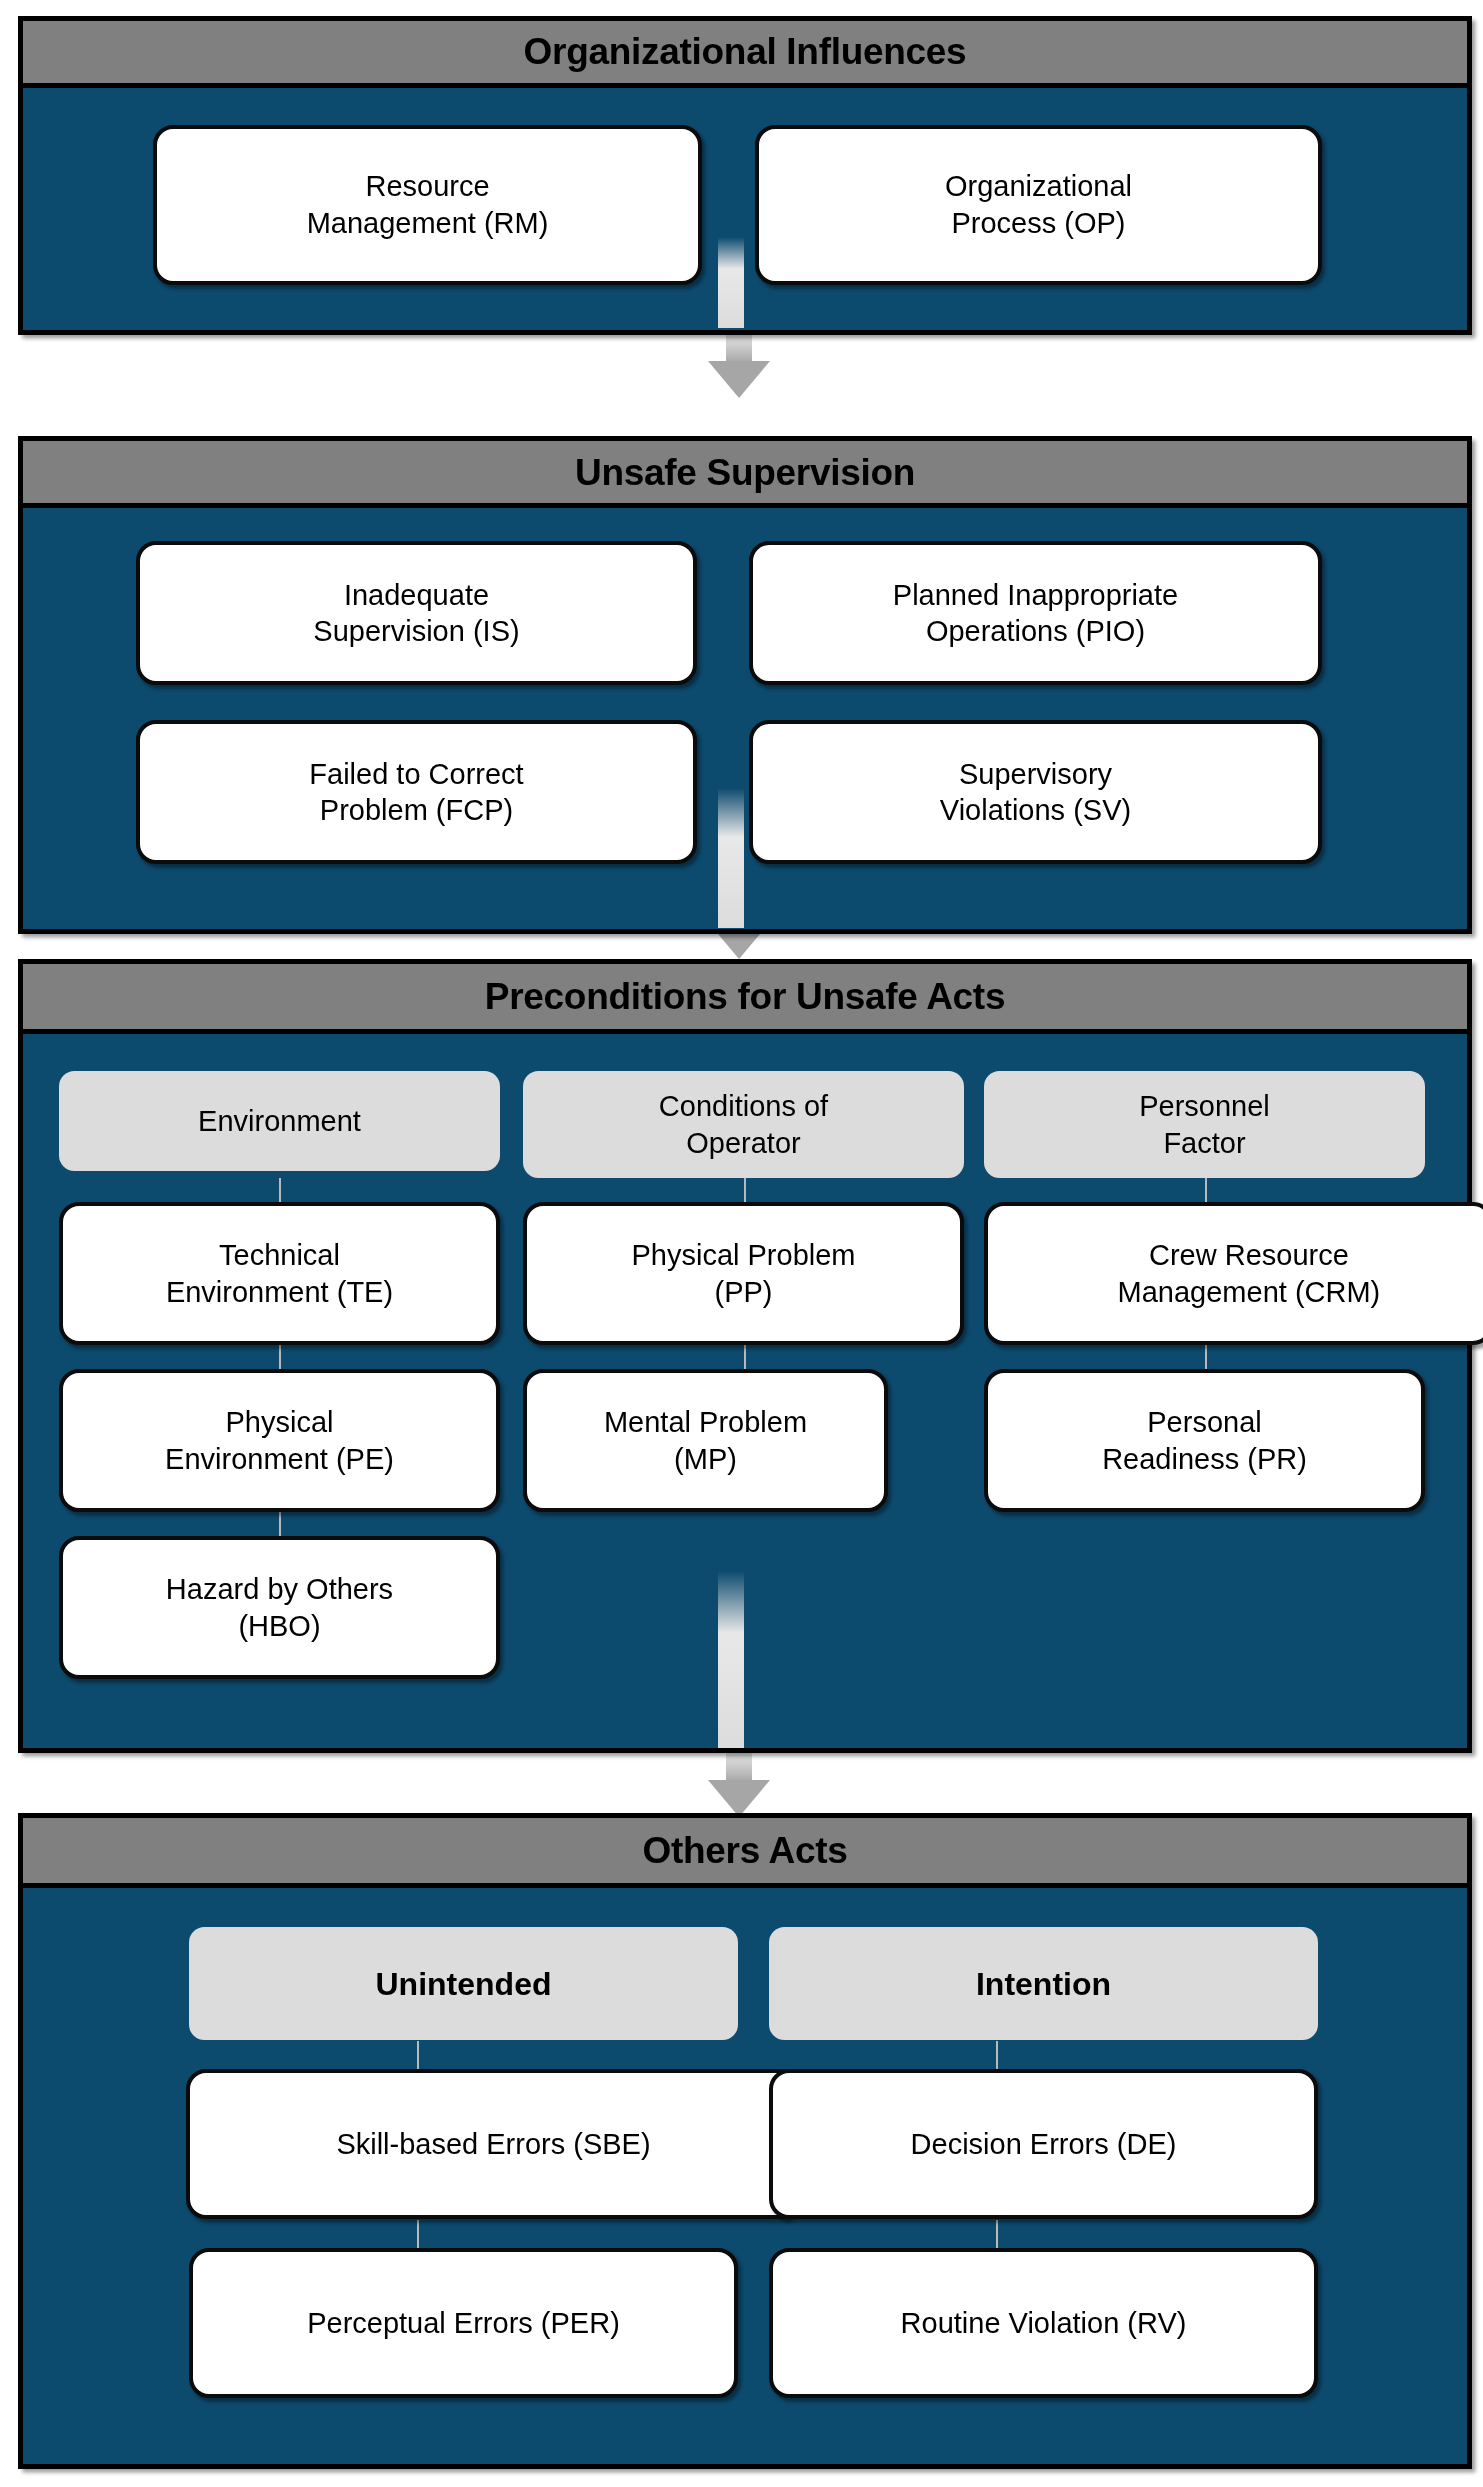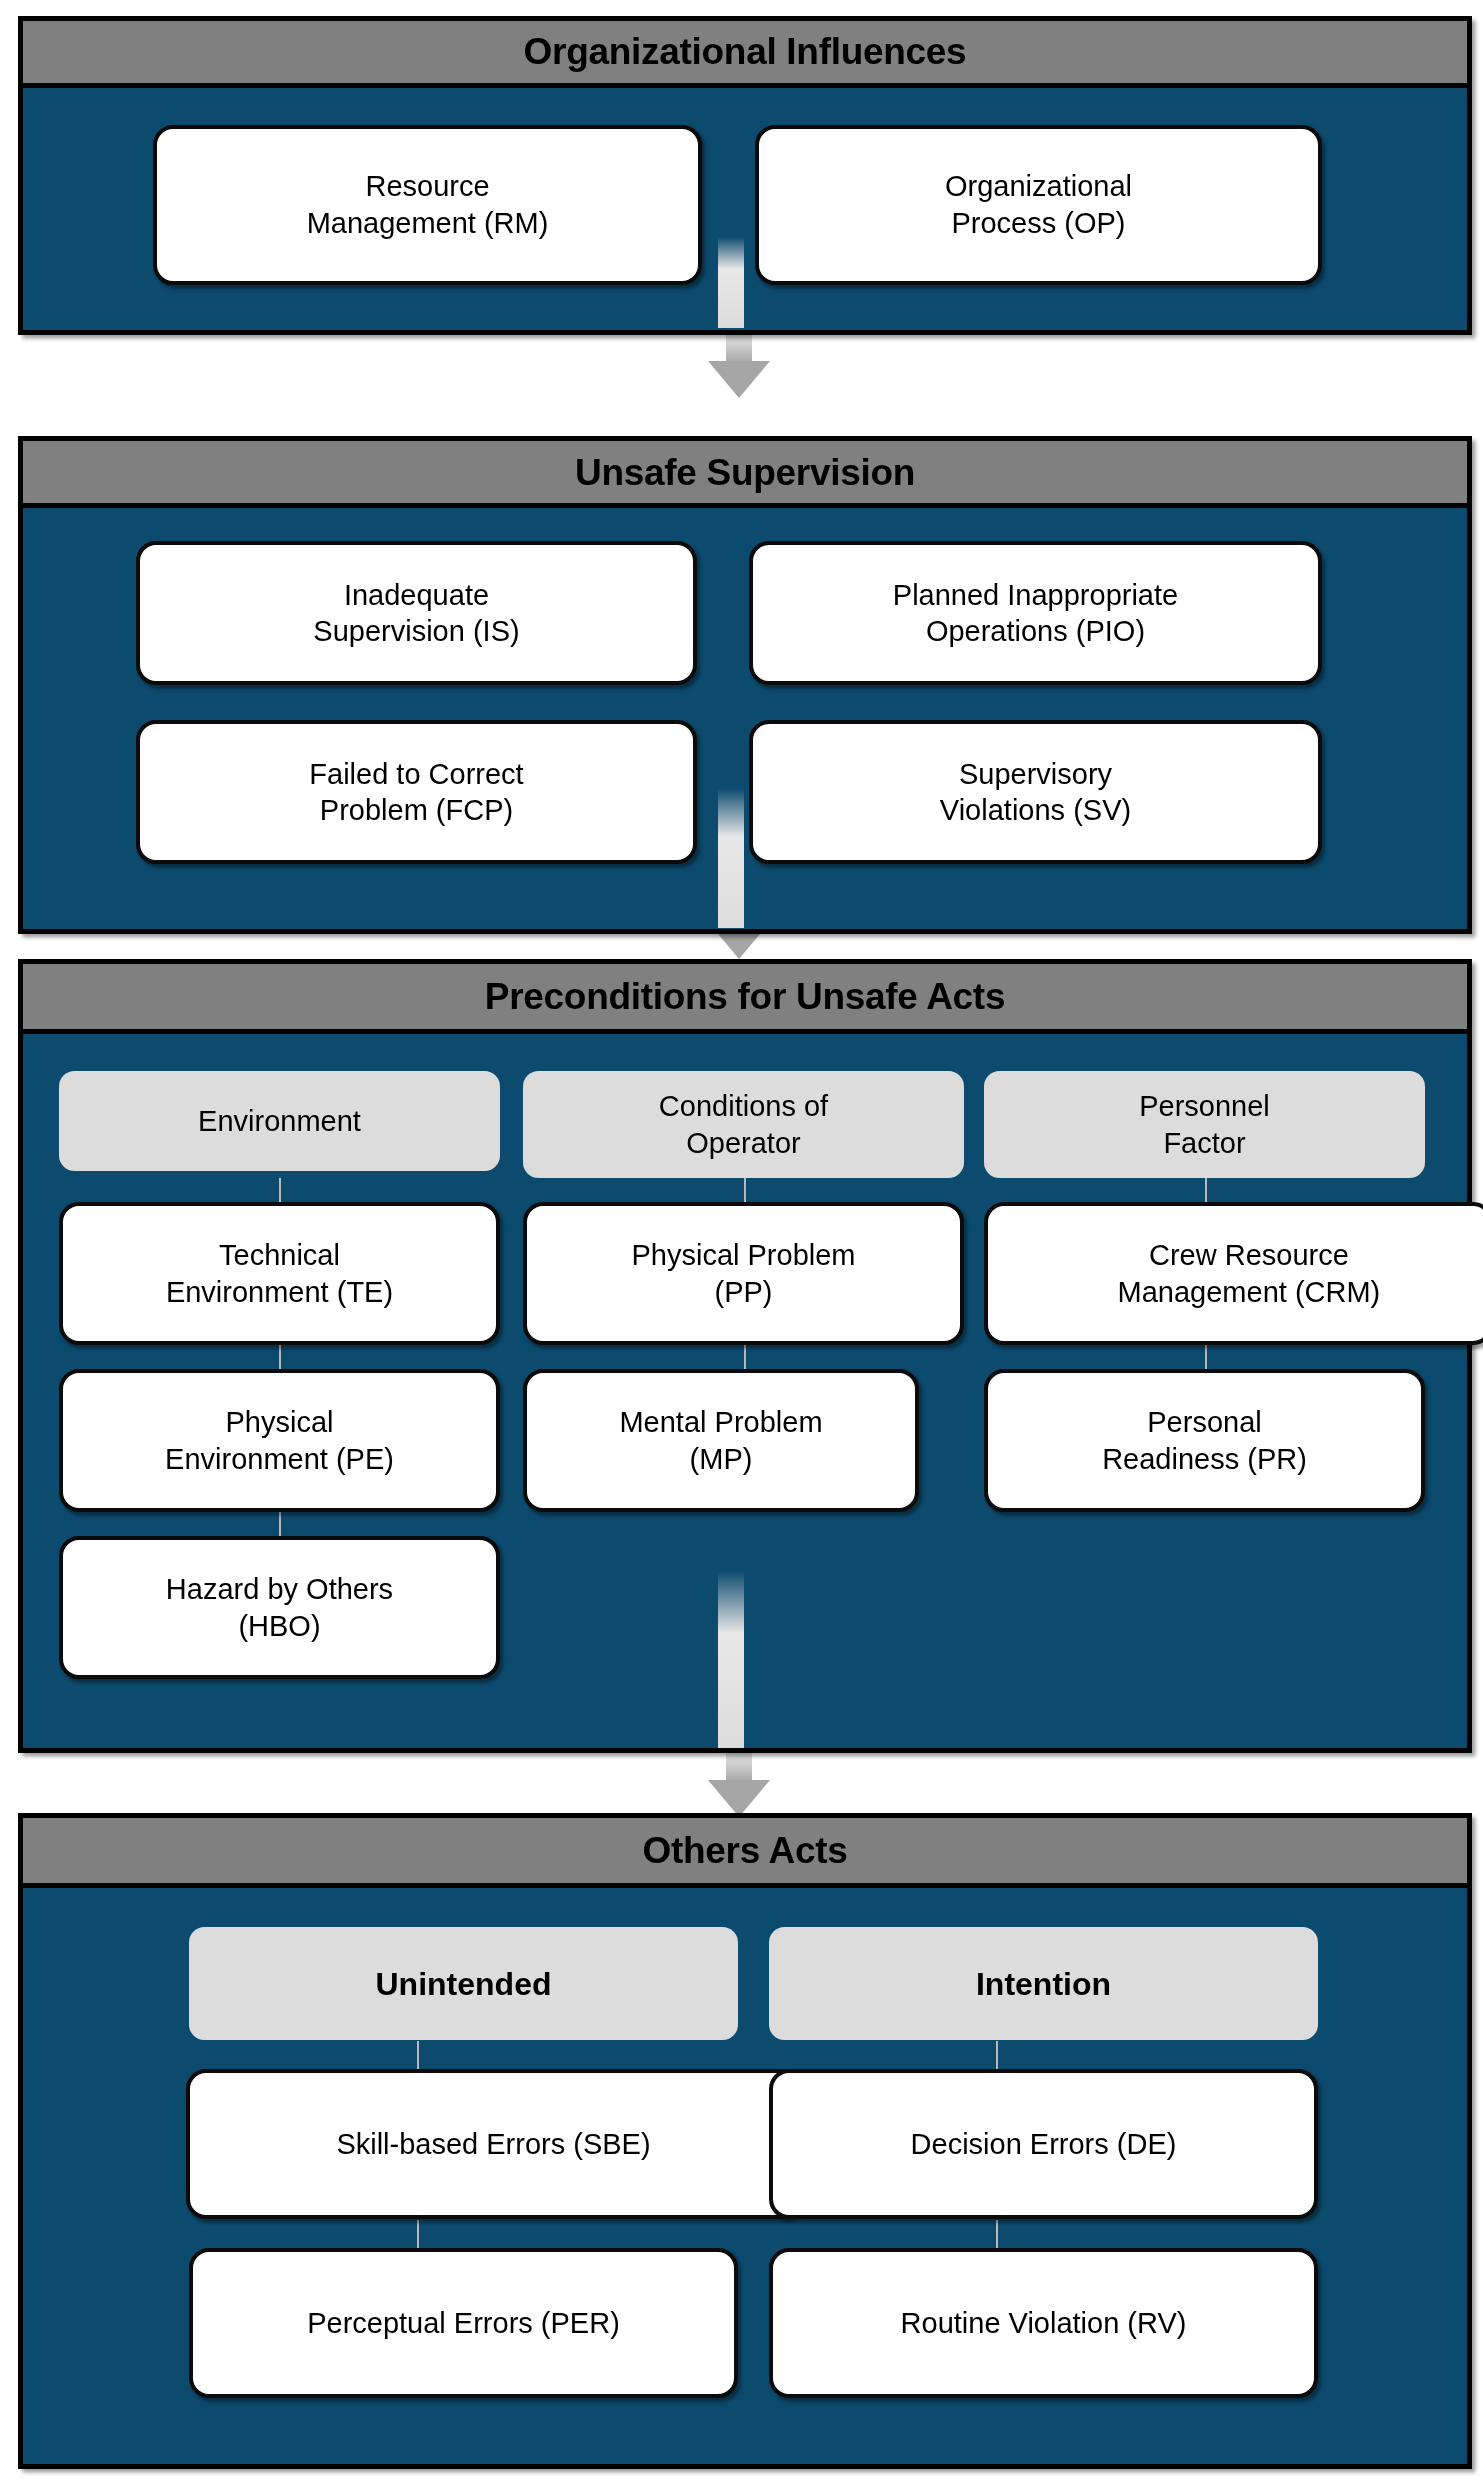--- a/index.html
+++ b/index.html
@@ -224,21 +224,21 @@
       </div>
       <div class="node" style="left:500px; top:168px; width:441px; height:143px;">
         <span style="white-space:pre-line;">Physical Problem
 (PP)</span>
       </div>
 
       <div class="node" style="left:36px; top:502px; width:441px; height:143px;">
         <span style="white-space:pre-line;">Hazard by Others
 (HBO)</span>
       </div>
-      <div class="node" style="left:500px; top:335px; width:396px; height:143px;">
+      <div class="node" style="left:500px; top:335px; width:365px; height:143px;">
         <span style="white-space:pre-line;">Mental Problem
 (MP)</span>
       </div>
 
       <div class="node" style="left:961px; top:168px; width:509px; height:143px;padding-left:28px;">
         <span style="white-space:pre-line;">Crew Resource
 Management (CRM)</span>
       </div>
       <div class="node" style="left:961px; top:335px; width:441px; height:143px;">
         <span style="white-space:pre-line;">Personal

